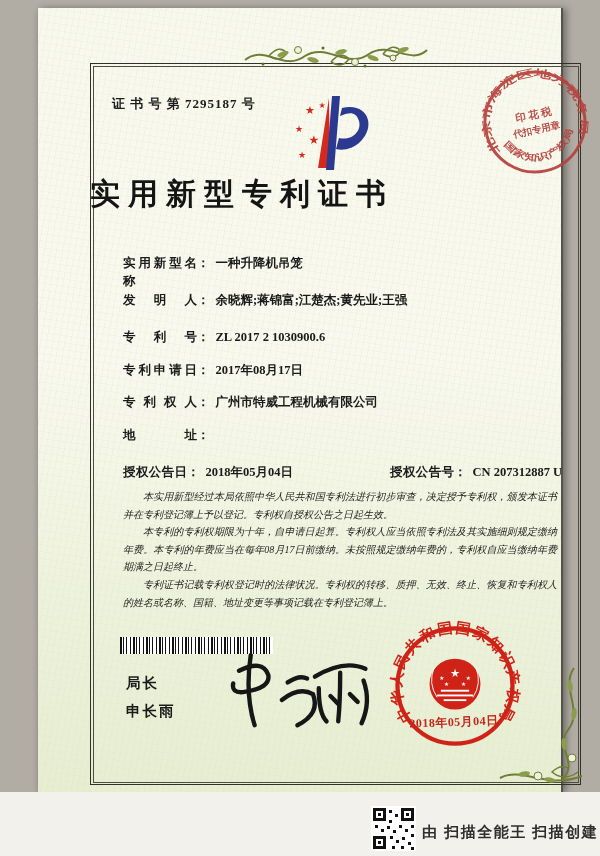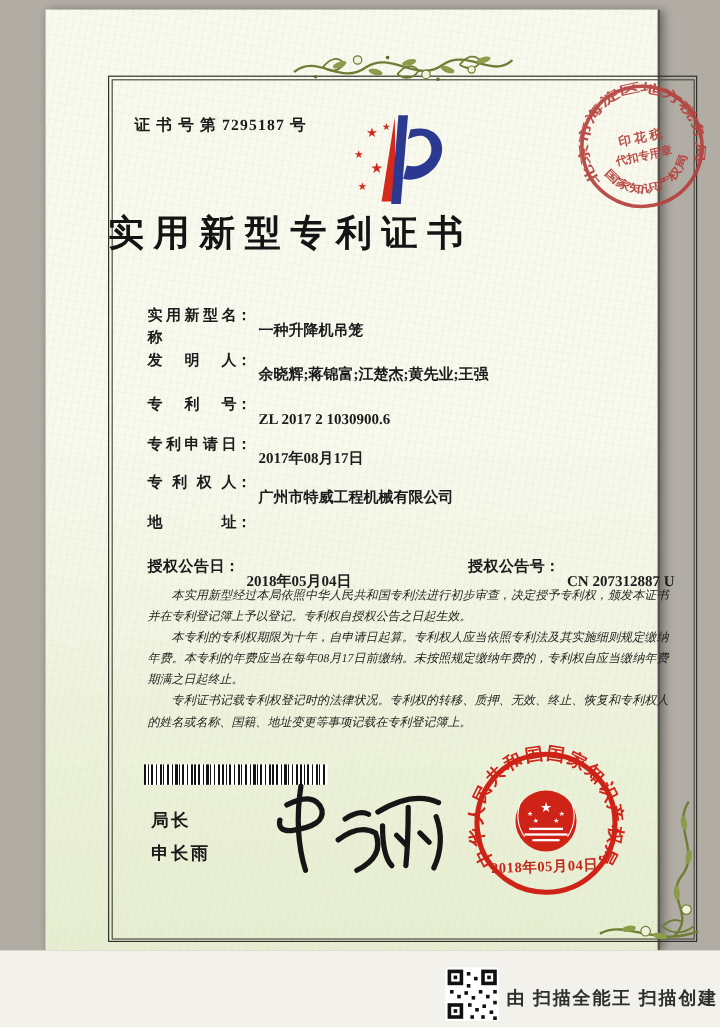--- a/index.html
+++ b/index.html
@@ -10,20 +10,21 @@
   }
   .paper{
     position:absolute;left:38px;top:8px;width:510px;height:784px;
     background:
       linear-gradient(180deg, rgba(228,238,205,0.12) 0%, rgba(228,238,205,0.10) 45%, rgba(219,231,190,0.45) 78%, rgba(214,227,182,0.55) 100%),
       repeating-linear-gradient(100deg, rgba(150,180,120,0.08) 0 1px, transparent 1px 6px),
       repeating-linear-gradient(8deg, rgba(150,180,120,0.06) 0 1px, transparent 1px 7px),
       #fbfaf2;
     border-right:2px solid #55544c;
     box-shadow:4px 0 7px rgba(0,0,0,0.28), 0 3px 6px rgba(0,0,0,0.18);
+    padding-left:13px;
   }
   .frame{
     position:absolute;left:52px;top:55px;width:489px;height:720px;
     border:1.5px solid #30312a;
   }
   .frame::after{
     content:"";position:absolute;inset:1.5px;border:1px solid #53544424;
     border-color:#4d4e40;
   }
   .cert-no{
@@ -33,21 +34,21 @@
   .logo{position:absolute;left:228px;top:84px;}
   .stamp{position:absolute;left:442px;top:59px;transform:rotate(-12deg);opacity:0.92;}
   .title{
     position:absolute;left:52px;top:166px;width:489px;text-align:left;
     font-size:30px;font-weight:700;letter-spacing:8px;color:#141414;
   }
   .fields{position:absolute;left:85px;top:246px;width:448px;font-size:12.5px;font-weight:700;color:#1b1b1b;}
   .frow{position:absolute;left:0;display:flex;align-items:flex-start;line-height:18px;}
   .flabel{display:inline-block;width:74px;text-align:justify;text-align-last:justify;flex:none;}
   .fcolon{flex:none;margin-right:6px;}
-  .fvalue{display:inline-block;margin-top:12px;}
+  .fvalue{display:inline-block;}
   .addr-value{max-width:332px;}
   .grant-right{position:absolute;left:267px;top:0;display:flex;}
   .grant-right .flabel{width:64px;}
   .paras{
     position:absolute;left:85px;top:480px;width:434px;
     font-size:10px;line-height:17.6px;color:#252521;text-align:justify;
     font-style:italic;
   }
   .paras p{margin:0;text-indent:2em;}
   .barcode{

